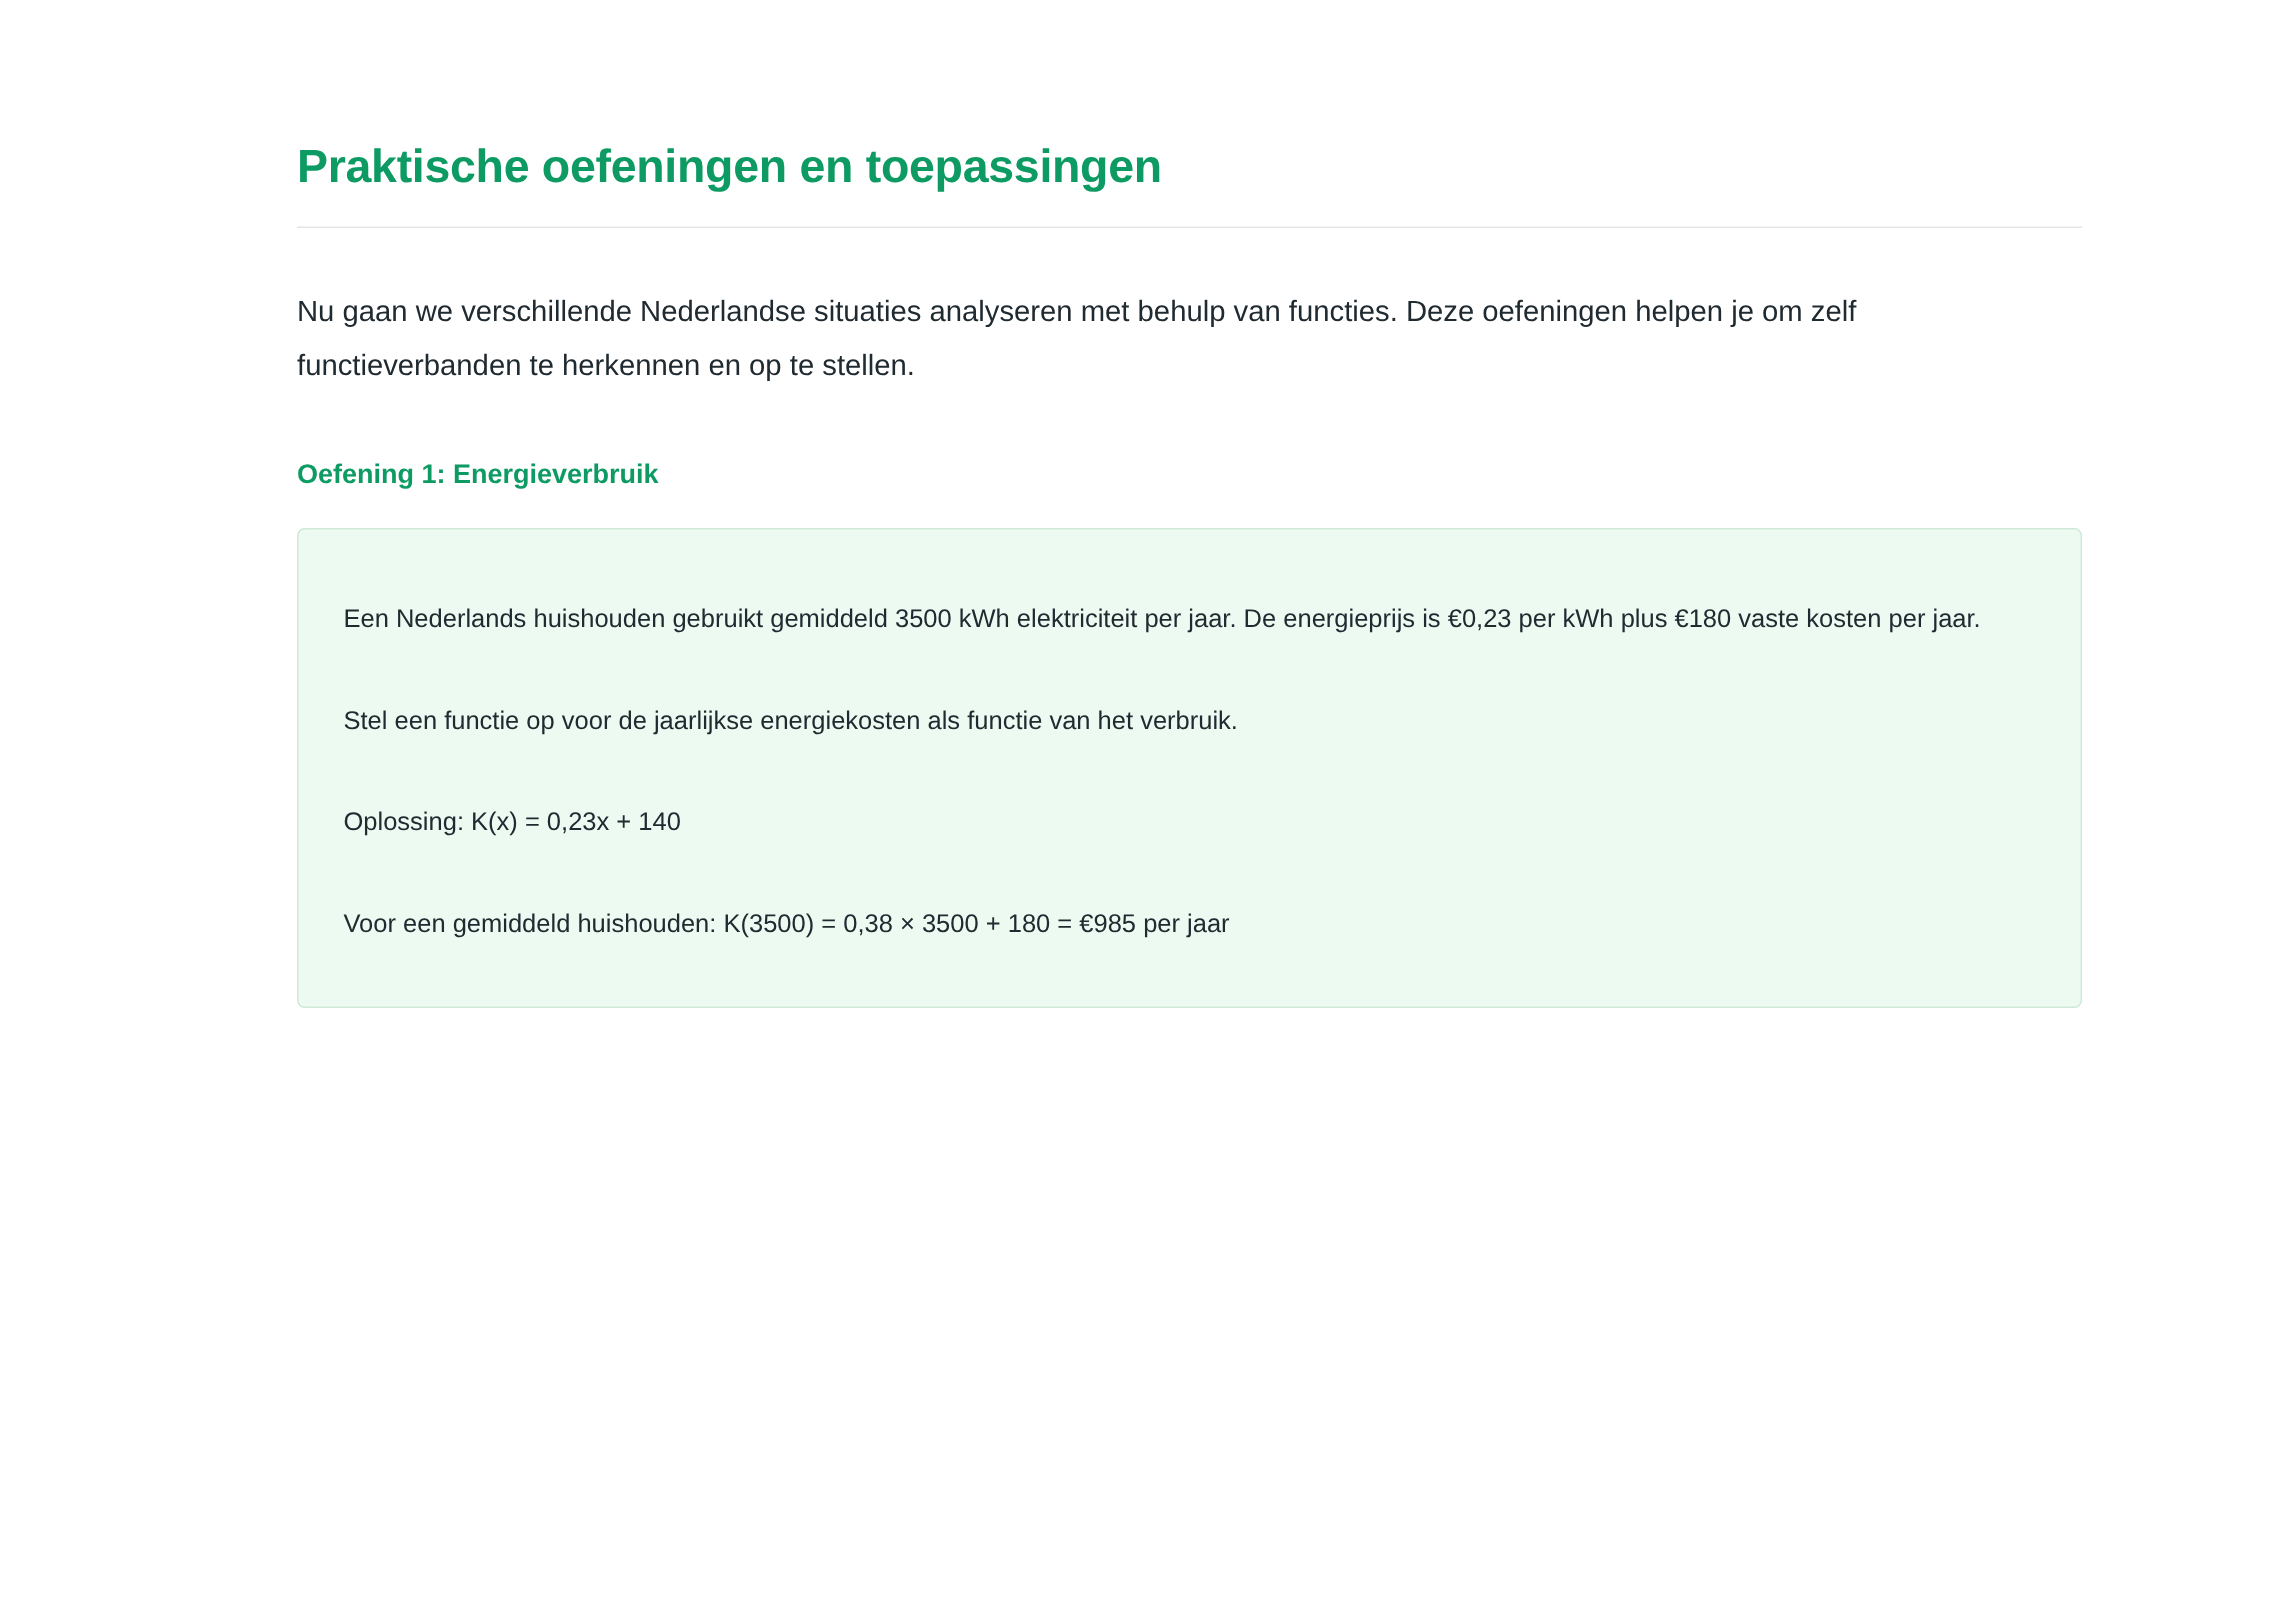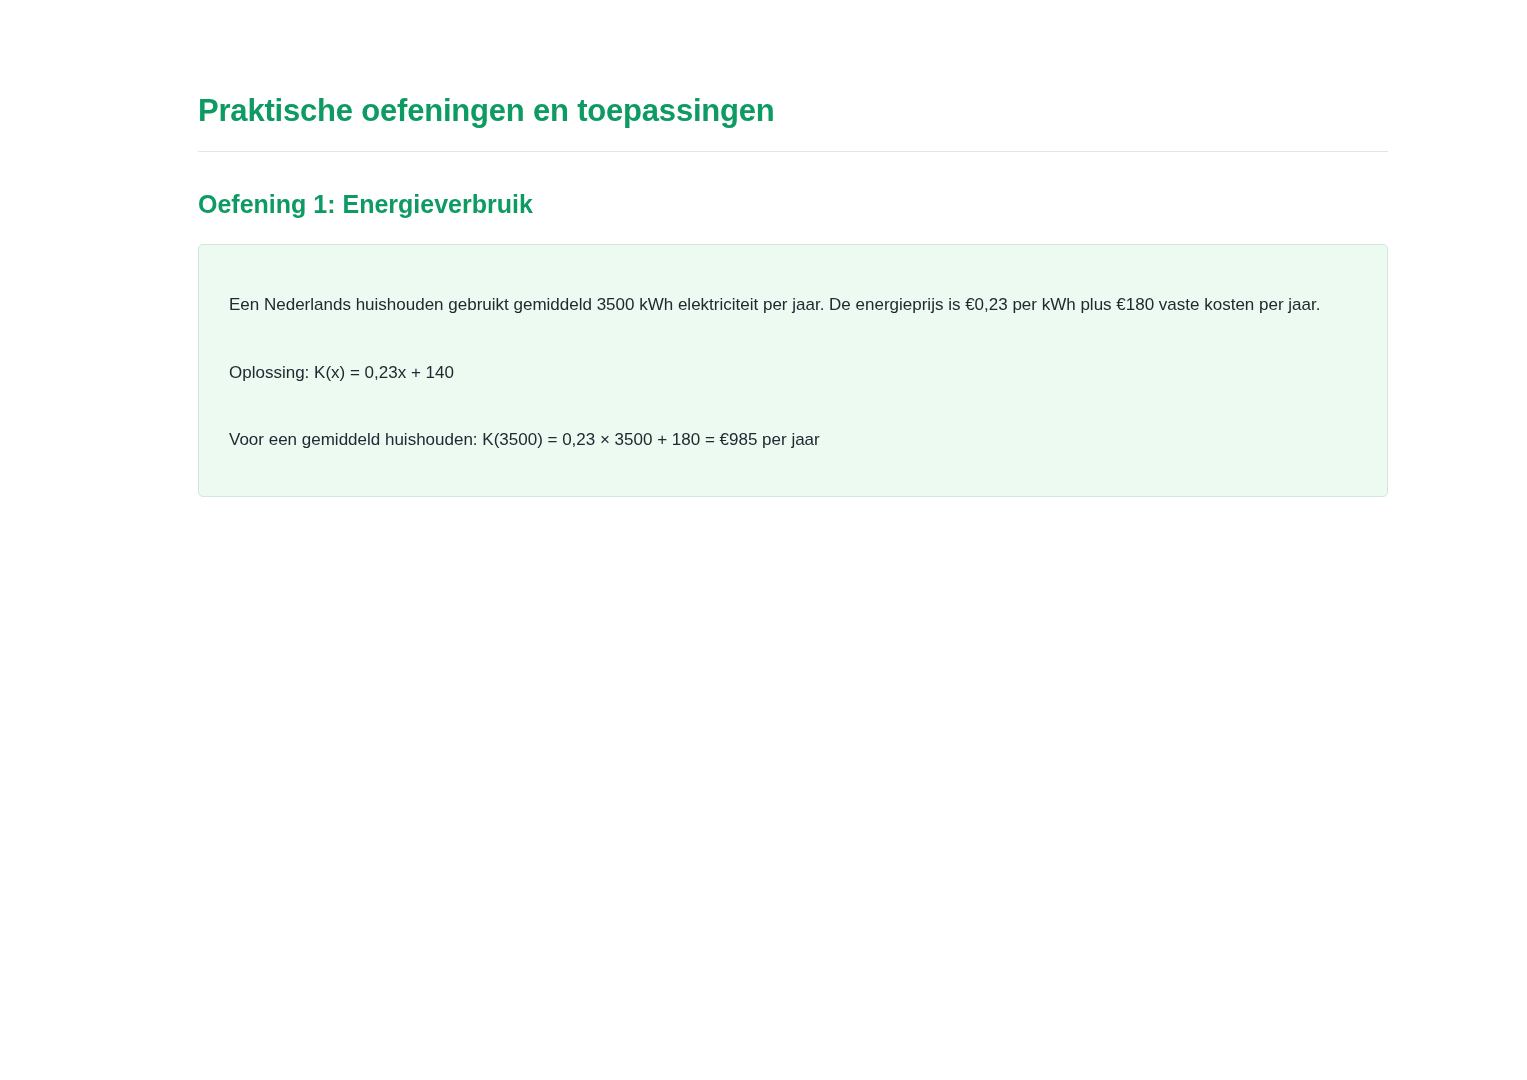--- a/index.html
+++ b/index.html
@@ -37,21 +37,21 @@
     margin: 0 0 38px 0;
   }
   .intro {
     font-size: 19.5px;
     line-height: 1.85;
     color: #202a31;
     margin: 0 0 44px 0;
     max-width: 1130px;
   }
   .exercise-heading {
-    font-size: 25px;
+    font-size: 18px;
     font-weight: bold;
     color: #0e9b63;
     margin: 0 0 25px 0;
   }
   .exercise-box {
     border: 1px solid #cfe9d9;
     background: #edfaf1;
     border-radius: 5px;
     padding: 44px 30px 40px 30px;
     box-sizing: border-box;
@@ -69,23 +69,25 @@
 </head>
 <body>
 
 <div class="page">
   <div class="content">
 
     <h1 class="doc-title">Praktische oefeningen en toepassingen</h1>
 
     <div class="title-rule"></div>
 
+    <p class="intro">Nu gaan we verschillende Nederlandse situaties analyseren met behulp van functies. Deze oefeningen helpen je om zelf functieverbanden te herkennen en op te stellen.</p>
 
     <h2 class="exercise-heading">Oefening 1: Energieverbruik</h2>
 
     <section class="exercise-box">
       <p>Een Nederlands huishouden gebruikt gemiddeld 3500 kWh elektriciteit per jaar. De energieprijs is €0,23 per kWh plus €180 vaste kosten per jaar.</p>
+      <p>Stel een functie op voor de jaarlijkse energiekosten als functie van het verbruik.</p>
       <p>Oplossing: K(x) = 0,23x + 140</p>
-      <p>Voor een gemiddeld huishouden: K(3500) = 0,23 × 3500 + 180 = €985 per jaar</p>
+      <p>Voor een gemiddeld huishouden: K(3500) = 0,38 × 3500 + 180 = €985 per jaar</p>
     </section>
 
   </div>
 </div>
 
 </body></html>

